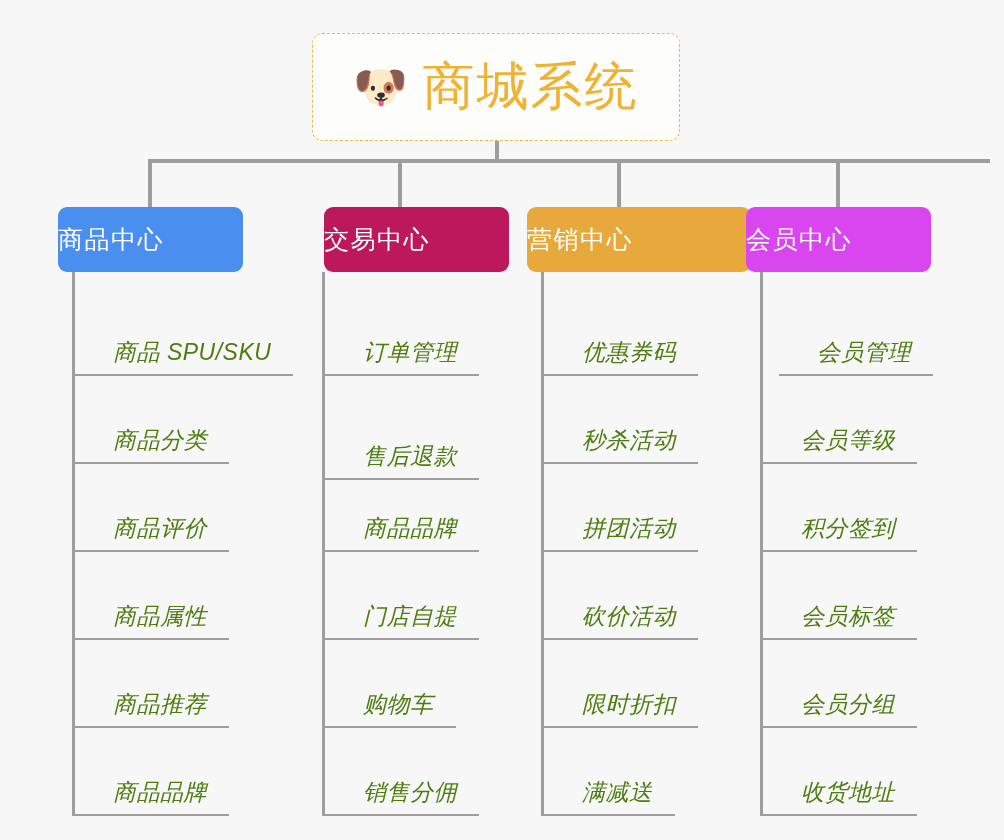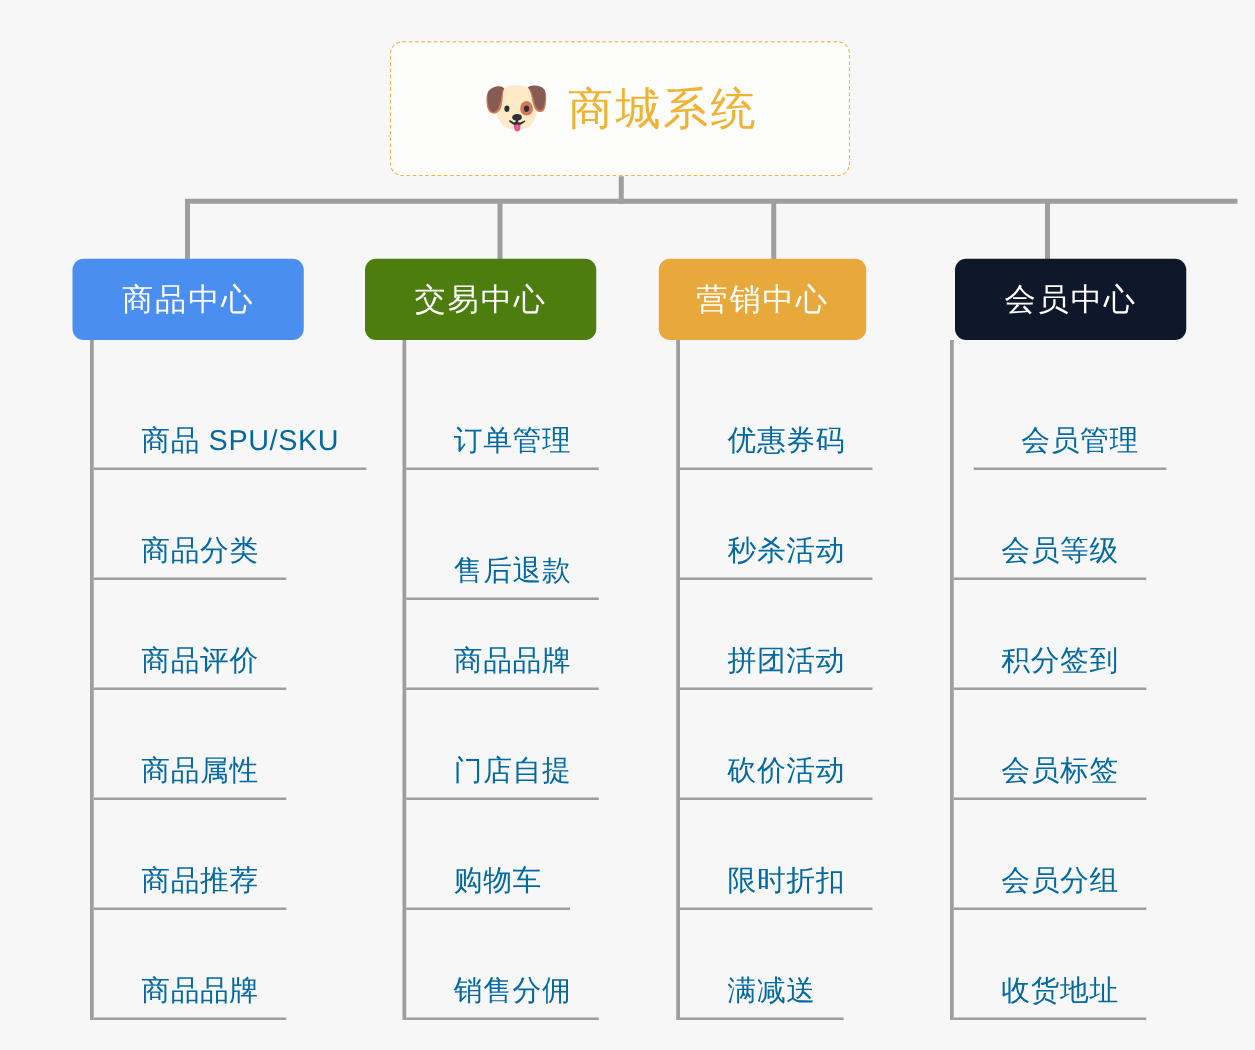--- a/index.html
+++ b/index.html
@@ -36,21 +36,21 @@
     align-items: center;
     justify-content: center;
     gap: 14px;
   }
   .root-emoji {
     font-size: 44px;
     line-height: 1;
     display: block;
   }
   .root-title {
-    font-size: 36px;
+    font-size: 52px;
     color: #f0b232;
     letter-spacing: 2px;
     white-space: nowrap;
   }
 
   
   .conn {
     position: absolute;
     background: #9e9e9e;
   }
@@ -73,21 +73,21 @@
   }
 
   
   .cat-box {
     position: absolute;
     top: 207px;
     height: 65px;
     border-radius: 9px;
     display: flex;
     align-items: center;
-    justify-content: center;
+    justify-content: flex-start;
     color: #ffffff;
     font-size: 25px;
     letter-spacing: 1.5px;
     box-sizing: border-box;
   }
 
   
   .branch {
     position: absolute;
     top: 272px;
@@ -106,22 +106,23 @@
     display: flex;
     align-items: flex-end;
   }
   .leaf-inner {
     border-bottom: 2px solid #9e9e9e;
     padding: 0 22px 6px 38px;
     white-space: nowrap;
   }
   .leaf-label {
     font-size: 23px;
-    color: #0369a1;
+    color: #4d7c0f;
     letter-spacing: 0.5px;
+    font-style: italic;
   }
 </style>
 </head>
 <body>
 
 <div id="diagram">
 
   <div class="root-card">
     <span class="root-emoji">🐶</span>
     <span class="root-title">商城系统</span>
@@ -150,21 +151,21 @@
           <div class="leaf-inner"><span class="leaf-label">商品属性</span></div>
         </div>
         <div class="leaf" style="top: 368px;">
           <div class="leaf-inner"><span class="leaf-label">商品推荐</span></div>
         </div>
         <div class="leaf" style="top: 456px;">
           <div class="leaf-inner"><span class="leaf-label">商品品牌</span></div>
         </div>
       </div>
       <div class="conn conn-drop" style="left: 398px;"></div>
-      <div class="cat-box" style="left: 292px; width: 185px; background: #4d7c0f;">
+      <div class="cat-box" style="left: 324px; width: 185px; background: #be185d;">
         <span>交易中心</span>
       </div>
       <div class="branch" style="left: 322px;">
         <div class="trunk" style="height: 544px;"></div>
         <div class="leaf" style="top: 16px;">
           <div class="leaf-inner"><span class="leaf-label">订单管理</span></div>
         </div>
         <div class="leaf" style="top: 120px;">
           <div class="leaf-inner"><span class="leaf-label">售后退款</span></div>
         </div>
@@ -175,21 +176,21 @@
           <div class="leaf-inner"><span class="leaf-label">门店自提</span></div>
         </div>
         <div class="leaf" style="top: 368px;">
           <div class="leaf-inner"><span class="leaf-label">购物车</span></div>
         </div>
         <div class="leaf" style="top: 456px;">
           <div class="leaf-inner"><span class="leaf-label">销售分佣</span></div>
         </div>
       </div>
       <div class="conn conn-drop" style="left: 617px;"></div>
-      <div class="cat-box" style="left: 527px; width: 166px; background: rgb(232, 169, 60);">
+      <div class="cat-box" style="left: 527px; width: 224px; background: rgb(232, 169, 60);">
         <span>营销中心</span>
       </div>
       <div class="branch" style="left: 541px;">
         <div class="trunk" style="height: 544px;"></div>
         <div class="leaf" style="top: 16px;">
           <div class="leaf-inner"><span class="leaf-label">优惠券码</span></div>
         </div>
         <div class="leaf" style="top: 104px; text-align: right;">
           <div class="leaf-inner"><span class="leaf-label">秒杀活动</span></div>
         </div>
@@ -200,21 +201,21 @@
           <div class="leaf-inner"><span class="leaf-label">砍价活动</span></div>
         </div>
         <div class="leaf" style="top: 368px;">
           <div class="leaf-inner"><span class="leaf-label">限时折扣</span></div>
         </div>
         <div class="leaf" style="top: 456px;">
           <div class="leaf-inner"><span class="leaf-label">满减送</span></div>
         </div>
       </div>
       <div class="conn conn-drop" style="left: 836px;"></div>
-      <div class="cat-box" style="left: 746px; width: 185px; background: #0f172a; margin-left: 18px;">
+      <div class="cat-box" style="left: 746px; width: 185px; background: #d946ef;">
         <span>会员中心</span>
       </div>
       <div class="branch" style="left: 760px;">
         <div class="trunk" style="height: 544px;"></div>
         <div class="leaf" style="top: 16px; padding-left: 16px;">
           <div class="leaf-inner"><span class="leaf-label">会员管理</span></div>
         </div>
         <div class="leaf" style="top: 104px;">
           <div class="leaf-inner"><span class="leaf-label">会员等级</span></div>
         </div>

